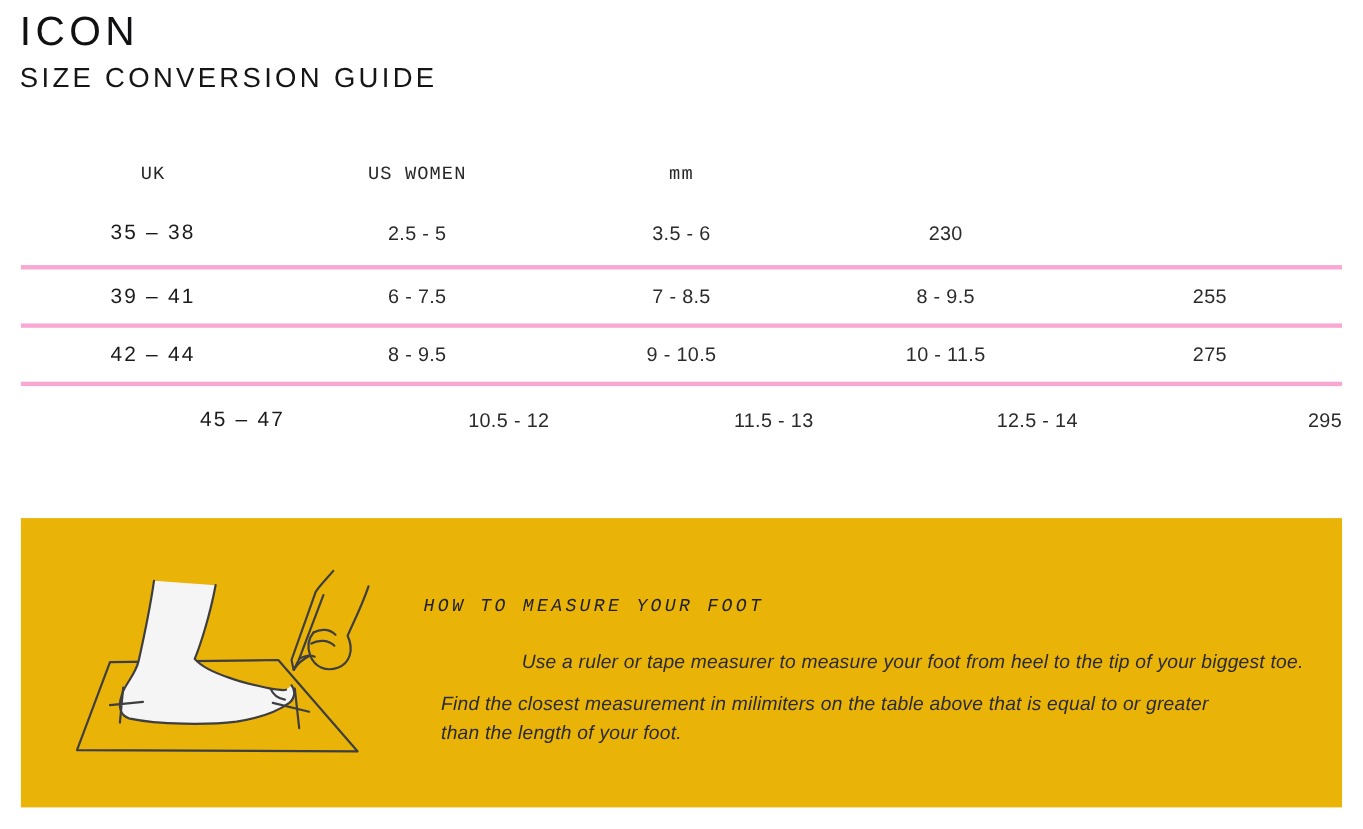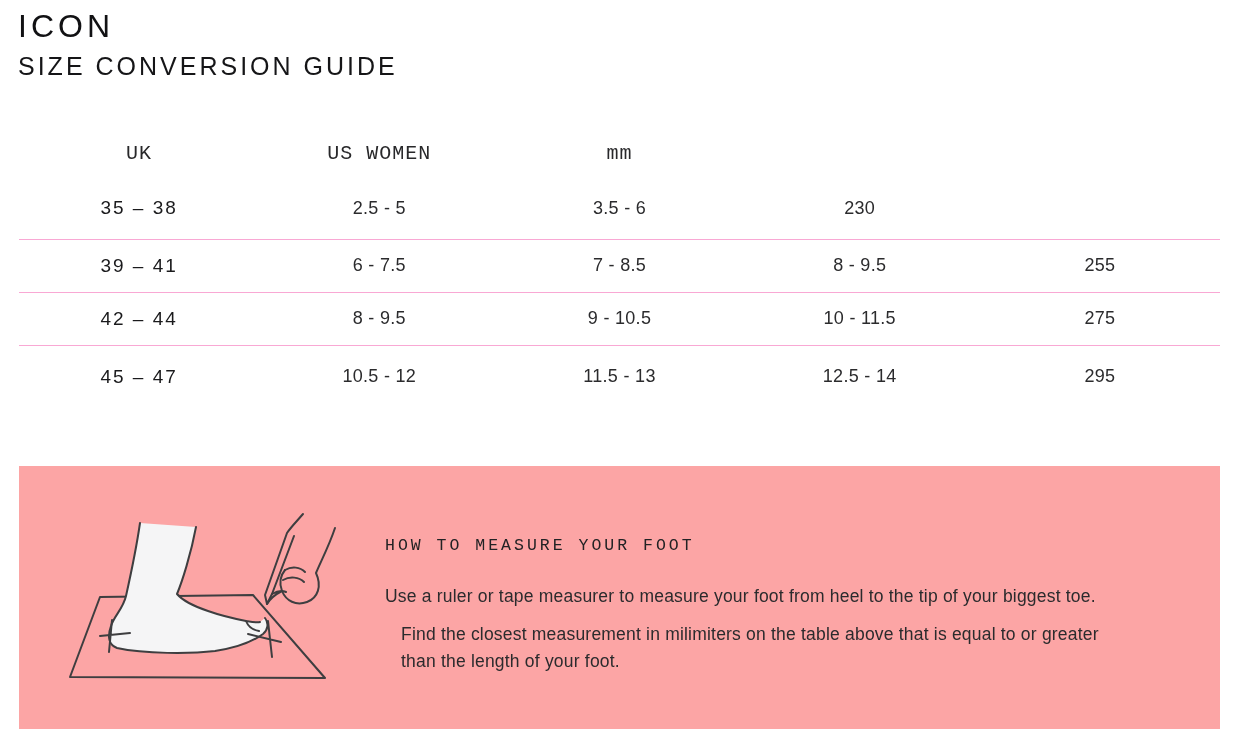--- a/index.html
+++ b/index.html
@@ -10,21 +10,21 @@
     background: #ffffff;
     font-family: "Liberation Sans", "DejaVu Sans", sans-serif;
     color: #1c1c1e;
     overflow: hidden;
   }
 
   
   .page-header { padding: 10px 0 0 18px; }
   .page-title {
     margin: 0;
-    font-size: 32px;
+    font-size: 37px;
     font-weight: 500;
     letter-spacing: 4px;
     color: #111113;
     line-height: 1.05;
   }
   .page-subtitle {
     margin: 9px 0 0 0;
     font-size: 25px;
     font-weight: 400;
     letter-spacing: 3px;
@@ -34,47 +34,48 @@
 
   
   .size-table { margin: 51px 19px 0 19px; }
   .t-row {
     display: grid;
     grid-template-columns: repeat(5, 1fr);
     align-items: center;
     text-align: center;
   }
   .t-head { height: 48px; }
-  .t-body-row { height: 53px; border-bottom: 1px solid #f9a8d4; }
+  .t-body-row { height: 53px; border-bottom: 4px solid #f9a8d4; }
   .t-body-row.tall { height: 62px; }
-  .t-body-row:last-child { border-bottom: none; height: 62px; }
+  .t-body-row:last-child { border-bottom: none; height: 62px; text-align: right; }
 
   .mono {
     font-family: "Liberation Mono", "DejaVu Sans Mono", monospace;
   }
-  .t-head .cell { font-size: 20px; letter-spacing: 1px; color: #28282a; }
+  .t-head .cell { font-size: 17px; letter-spacing: 1px; color: #28282a; }
   .t-head .cell-wide {
     font-family: "Liberation Sans", sans-serif;
     font-size: 20px;
     letter-spacing: 1px;
     color: #1a1a1c;
   }
   .t-body-row .cell { font-size: 18px; letter-spacing: 0.3px; color: #2b2b2d; }
   .t-body-row .cell-wide {
     font-size: 19px;
     letter-spacing: 2px;
     color: #1a1a1c;
   }
 
   
   .measure-panel {
     position: relative;
     margin: 58px 19px 0 19px;
     height: 263px;
-    background: #fca5a5;
+    background: #eab308;
+    font-style: italic;
   }
   .illustration {
     position: absolute;
     left: 31px;
     top: 40px;
     width: 330px;
     height: 215px;
   }
   .panel-text {
     position: absolute;
@@ -91,21 +92,21 @@
     color: #222224;
   }
   .panel-text p {
     margin: 0;
     font-size: 17.5px;
     line-height: 27px;
     letter-spacing: 0.2px;
     color: #2b2b2d;
     max-width: 800px;
   }
-  .panel-text p.p1 { margin-top: 28px; }
+  .panel-text p.p1 { margin-top: 28px; text-align: right; }
   .panel-text p.p2 { margin-top: 11px; max-width: 730px; margin-left: 16px; }
 </style>
 </head>
 <body>
 
 <div class="page">
 
   <header class="page-header">
     <h1 class="page-title">ICON</h1>
     <h2 class="page-subtitle">SIZE CONVERSION GUIDE</h2>

